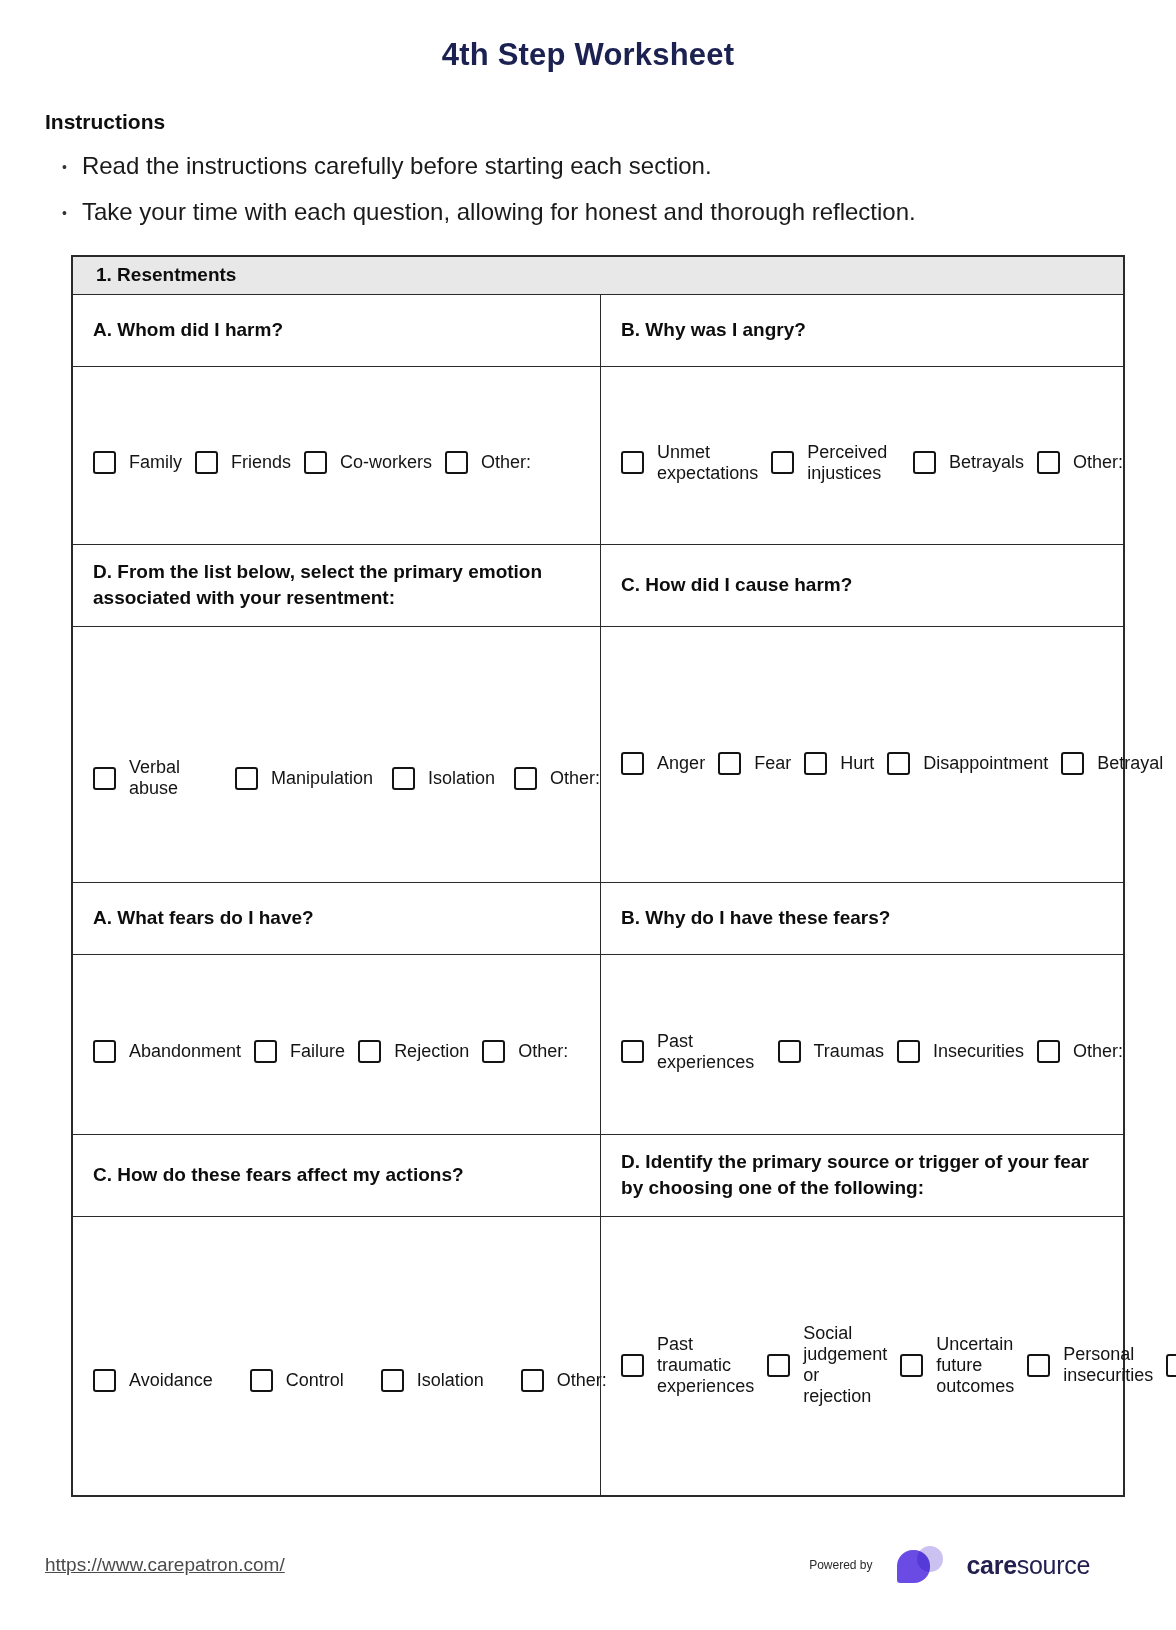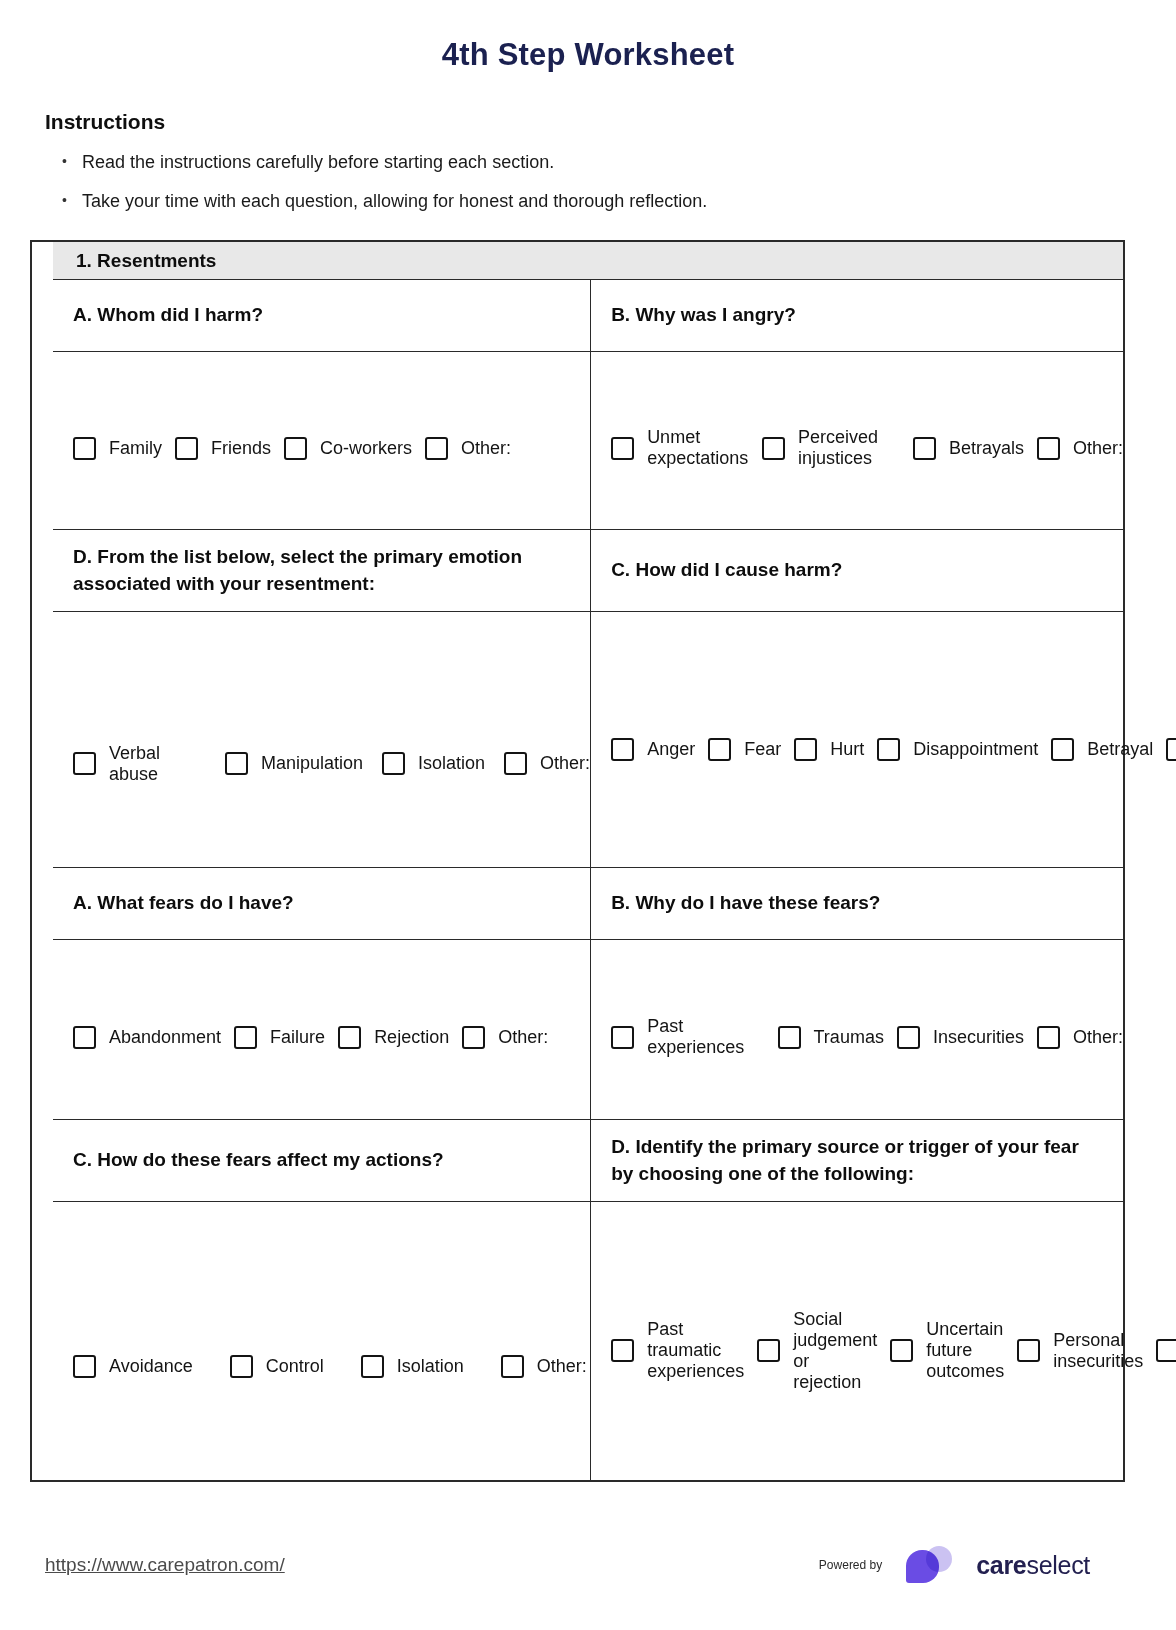--- a/index.html
+++ b/index.html
@@ -21,38 +21,37 @@
   }
   .instructions { padding: 0 45px; }
   .instructions-heading {
     margin-top: 37px;
     font-size: 21px;
     font-weight: 700;
     color: #0f0f0f;
   }
   .instructions ul { list-style: none; margin-top: 18px; }
   .instructions li {
-    font-size: 18px;
+    font-size: 24px;
     color: #1a1a1a;
     padding-left: 17px;
     margin-bottom: 17px;
     line-height: 1.2;
   }
   .instructions li::before {
     content: "•";
     font-size: 14px;
     margin-right: 15px;
     vertical-align: 2px;
     color: #333;
   }
   
   .wtable {
-    margin: 28px 51px 0 30px;
+    margin: 28px 51px 0 71px;
     border: 2px solid #2a2a2a;
-    padding-left: 21px;
   }
   .wtable > div { border-bottom: 1.5px solid #2a2a2a; }
   .wtable > div:last-child { border-bottom: none; }
   .sec-header {
     background: #e8e8e8;
     font-size: 19px;
     font-weight: 700;
     height: 38px;
     display: flex;
     align-items: center;
@@ -339,15 +338,15 @@
 </div>
 
 <div class="footer">
   <a class="footer-url" href="#">https://www.carepatron.com/</a>
   <div class="brand">
     <span class="powered">Powered by</span>
     <span class="logo-mark">
       <span class="logo-blob"></span>
       <span class="logo-circle"></span>
     </span>
-    <span class="brand-text"><span class="b1">care</span><span class="b2">select</span></span>
+    <span class="brand-text"><span class="b1">care</span><span class="b2">source</span></span>
   </div>
 </div>
 
 </body></html>

